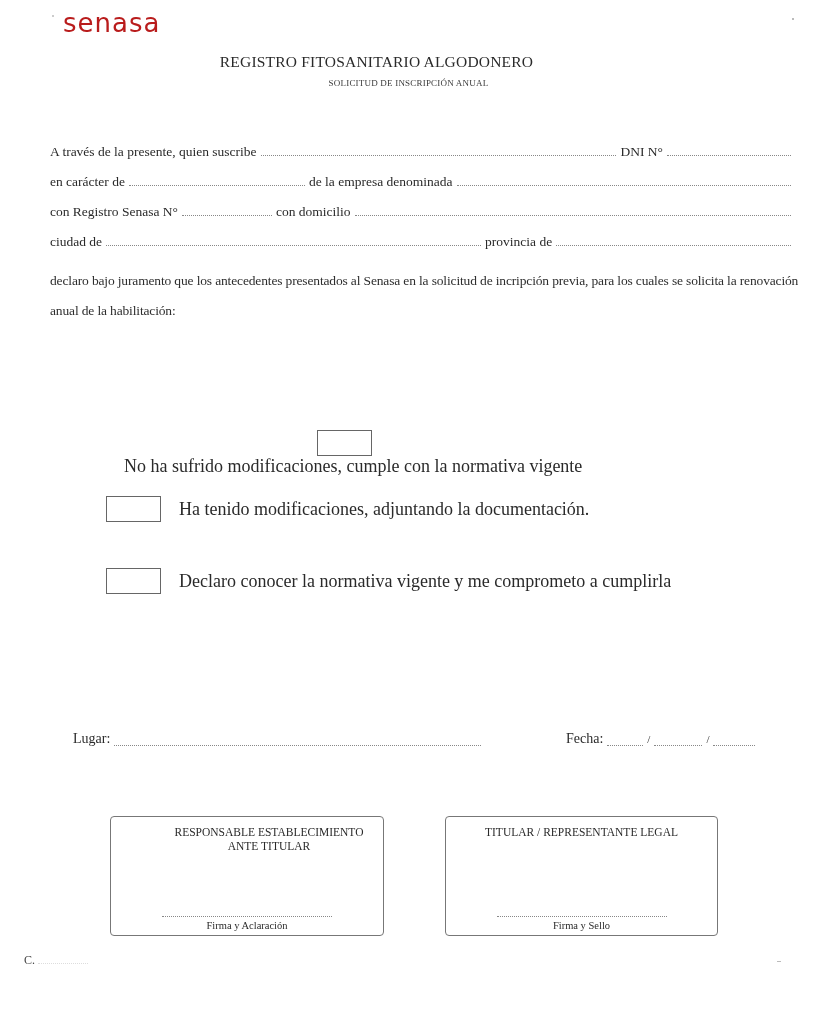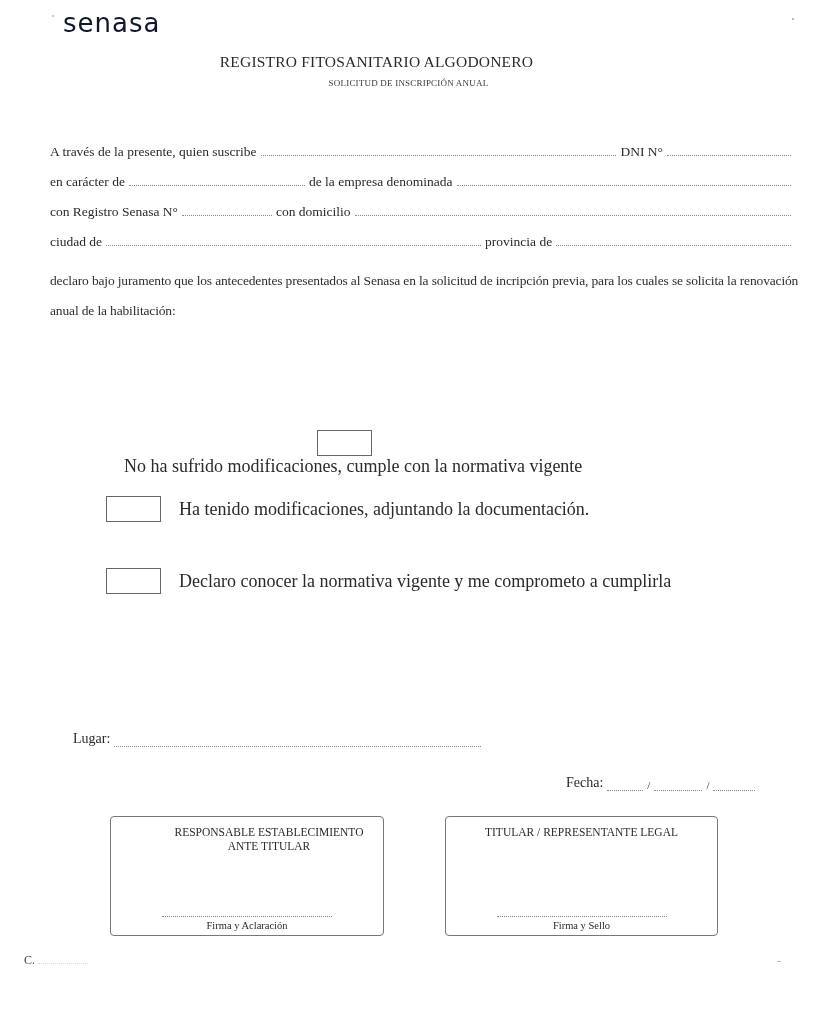--- a/index.html
+++ b/index.html
@@ -3,21 +3,21 @@
 <meta charset="utf-8">
 <style>
   html, body { margin: 0; padding: 0; background: #ffffff; }
   body {
     width: 817px; height: 1029px; position: relative; overflow: hidden;
     font-family: "Liberation Serif", serif; color: #2a2a2a;
   }
   .abs { position: absolute; }
   .logo {
     left: 63px; top: 8px; font-family: "DejaVu Sans", sans-serif;
-    font-size: 26px; color: #0f172a; letter-spacing: 1px; font-weight: normal;
+    font-size: 26px; color: #b91c1c; letter-spacing: 1px; font-weight: normal;
   }
   .logo-dot { left: 52px; top: 15px; width: 2px; height: 2px; background: #ccc; }
   .corner-dot { left: 792px; top: 18px; width: 2px; height: 2px; background: #bbb; }
   .title {
     left: 0; width: 753px; top: 53px; text-align: center;
     font-size: 15.5px; letter-spacing: 0.2px; color: #2a2a2a;
   }
   .subtitle {
     left: 0; width: 817px; top: 78px; text-align: center;
     font-size: 9px; color: #3a3a3a; letter-spacing: 0.2px;
@@ -36,21 +36,21 @@
   }
   .opt {
     position: absolute; left: 106px; display: flex; align-items: center;
   }
   .box {
     width: 55px; height: 26px; border: 1px solid #666;
     box-sizing: border-box; background: #fff; cursor: pointer;
   }
   .opt-label { margin-left: 18px; font-size: 18px; color: #2a2a2a; }
   .footer-line {
-    position: absolute; top: 731px; display: flex; align-items: flex-end;
+    position: absolute; top: 731px; display: flex; align-items: center;
     font-size: 14px; white-space: nowrap;
   }
   .sig-box {
     position: absolute; top: 816px; height: 120px; border: 1px solid #777;
     border-radius: 4px; box-sizing: border-box; text-align: center;
     font-size: 11.5px; color: #2a2a2a;
   }
   .sig-title { margin-top: 8px; line-height: 14px; }
   .sig-dots {
     position: absolute; bottom: 18px; left: 50%; transform: translateX(-50%);
@@ -113,21 +113,21 @@
 <div class="opt" style="top:568px;">
   <div class="box"></div>
   <span class="opt-label">Declaro conocer la normativa vigente y me comprometo a cumplirla</span>
 </div>
 
 <div class="footer-line" style="left:73px; width:412px;">
   <span>Lugar:</span>
   <span class="fill" style="flex:1; border-bottom:1px dotted #888; margin-left:4px; height:12px;"></span>
 </div>
 
-<div class="footer-line" style="left:566px;margin-top:44px;">
+<div class="footer-line" style="left:566px;">
   <span>Fecha:</span>
   <span style="display:inline-block; width:36px; border-bottom:1px dotted #888; margin:0 4px; height:12px;"></span>
   <span style="font-size:11px;">/</span>
   <span style="display:inline-block; width:48px; border-bottom:1px dotted #888; margin:0 4px; height:12px;"></span>
   <span style="font-size:11px;">/</span>
   <span style="display:inline-block; width:42px; border-bottom:1px dotted #888; margin:0 4px; height:12px;"></span>
 </div>
 
 <div class="sig-box" style="left:110px; width:274px;padding-left:44px;">
   <div class="sig-title">

